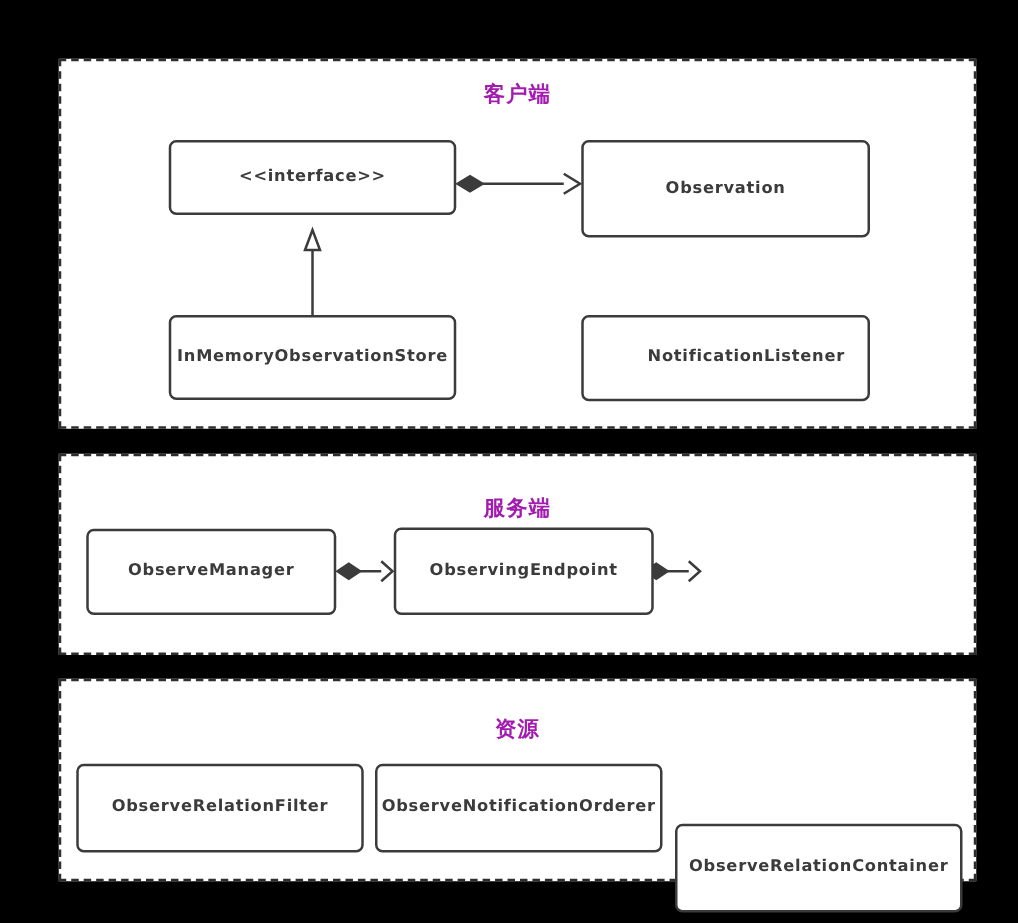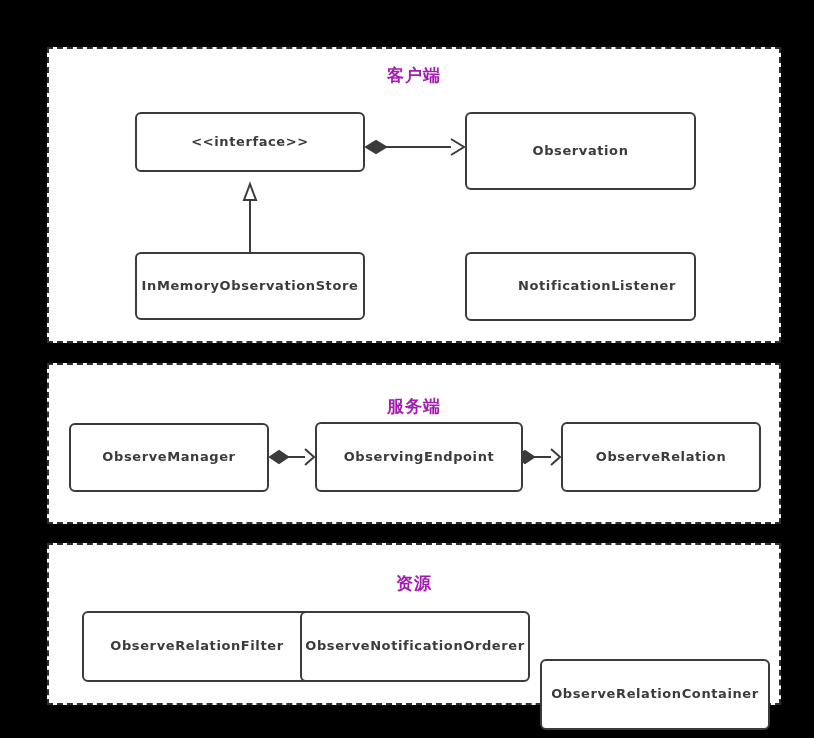--- a/index.html
+++ b/index.html
@@ -68,21 +68,21 @@
   
   #node-observation-store        { left: 135px; top: 112px; width: 230px; height: 60px; gap: 16px; }
   #node-observation              { left: 465px; top: 112px; width: 231px; height: 78px; }
   #node-in-memory-store          { left: 135px; top: 252px; width: 230px; height: 68px; justify-content: center; }
   #node-notification-listener    { left: 465px; top: 252px; width: 231px; height: 69px; padding-left: 33px; }
 
   #node-observe-manager          { left: 69px;  top: 423px; width: 200px; height: 69px; }
   #node-observing-endpoint       { left: 315px; top: 422px; width: 208px; height: 70px; }
   #node-observe-relation         { left: 561px; top: 422px; width: 200px; height: 70px; }
 
-  #node-observe-relation-filter    { left: 61px;  top: 611px; width: 230px; height: 71px; margin-left: 21px; }
+  #node-observe-relation-filter    { left: 61px;  top: 611px; width: 230px; height: 71px; }
   #node-observe-notif-orderer      { left: 300px; top: 611px; width: 230px; height: 71px; text-align: center; }
   #node-observe-relation-container { left: 540px; top: 611px; width: 230px; height: 71px; margin-top: 48px; }
 </style>
 </head>
 <body>
 
 <div class="canvas">
 
   <div class="panel" id="panel-client">
     <div class="panel-title" id="title-client">客户端</div>
@@ -139,23 +139,20 @@
   </div>
 
   <div class="node" id="node-observe-manager">
     <div>ObserveManager</div>
   </div>
 
   <div class="node" id="node-observing-endpoint">
     <div>ObservingEndpoint</div>
   </div>
 
-  <div class="node" id="node-observe-relation">
-    <div>ObserveRelation</div>
-  </div>
 
   <div class="node" id="node-observe-relation-filter">
     <div>ObserveRelationFilter</div>
   </div>
 
   <div class="node" id="node-observe-notif-orderer">
     <div>ObserveNotificationOrderer</div>
   </div>
 
   <div class="node" id="node-observe-relation-container">

